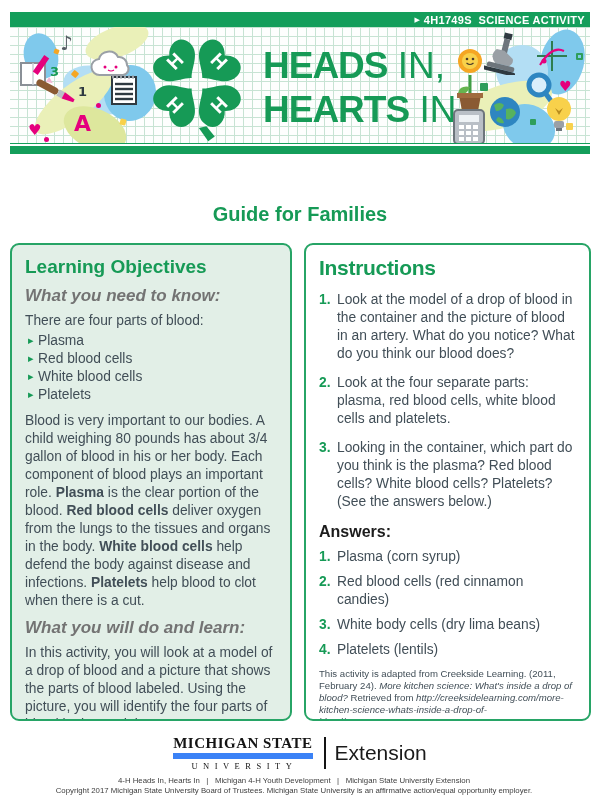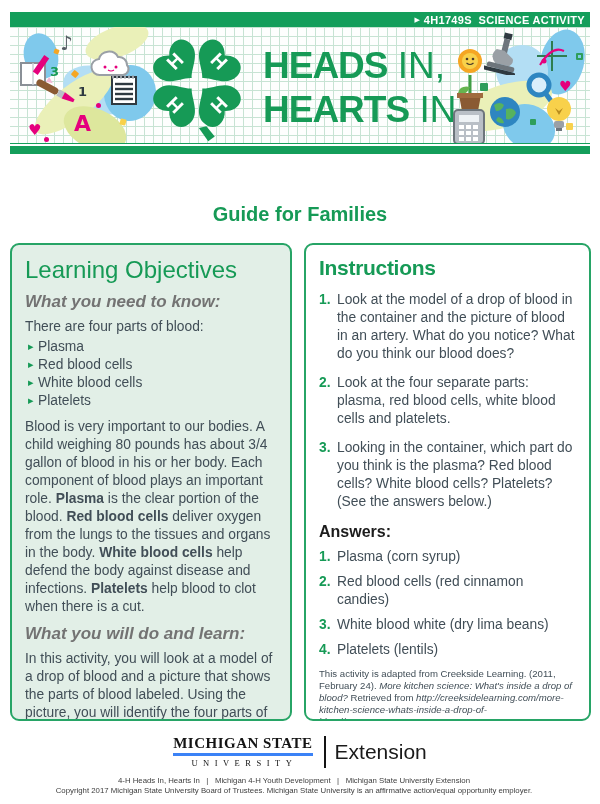--- a/index.html
+++ b/index.html
@@ -42,41 +42,41 @@
     font-size:29px; font-weight:bold; color:#101010; letter-spacing:-.3px; }
   .doc-subtitle { position:absolute; left:0; top:203px; width:600px; text-align:center;
     font-size:20px; font-weight:bold; color:#169a56; }
 
   
   .panel { position:absolute; top:243px; height:478px; border:2px solid #27a466; border-radius:9px;
     padding:11px 13px; overflow:hidden; }
   .panel-left  { left:10px;  width:282px; background:#e2efe7; }
   .panel-right { left:304px; width:287px; background:#ffffff; }
 
-  .lo-title { font-size:24px; font-weight:normal; color:#169a56; }
+  .lo-title { font-size:19px; font-weight:bold; color:#169a56; }
   .sub-h { font-size:17px; font-weight:bold; color:#737373; margin-top:8px;font-style:italic; }
   .body-t { font-size:13.8px; line-height:18px; color:#414e57; margin-top:6px; }
   .bullets { margin-top:2px; }
   .bullet-row { display:flex; font-size:13.8px; line-height:18px; color:#414e57; }
   .bullet-glyph { width:13px; flex:none; color:#169a56; font-size:11px; padding-left:3px;
     font-family:"DejaVu Sans", sans-serif; line-height:18px; }
 
   .in-title { font-size:21px; font-weight:bold; color:#169a56; letter-spacing:-.3px; }
   .step { display:flex; margin-top:11px; }
   .step-num { width:18px; flex:none; font-size:13.8px; line-height:18px; font-weight:bold; color:#169a56; }
   .step-text { flex:1; font-size:13.8px; line-height:18px; color:#414e57; }
   .answers-h { font-size:16px; font-weight:bold; color:#1c1c1c; margin-top:12px; }
   .answer { margin-top:7px; }
   .citation { margin-top:9px; font-size:9.6px; line-height:12px; color:#414e57; }
 
   
   .msu { position:absolute; left:0; top:735px; width:600px; display:flex; align-items:center; justify-content:center; }
   .msu-word { text-align:center; }
   .msu-top { font-family:"Liberation Serif", serif; font-size:15px; font-weight:bold; color:#141414;
-    letter-spacing:.5px; border-bottom:3px solid #3b82f6; padding-bottom:1px; }
+    letter-spacing:.5px; border-bottom:6px solid #3b82f6; padding-bottom:1px; }
   .msu-bottom { font-family:"Liberation Serif", serif; font-size:8.5px; color:#141414;
     letter-spacing:5.5px; margin-top:2px; text-indent:3px; }
   .msu-div { width:2px; height:32px; background:#141414; margin:0 9px 0 11px; }
   .msu-ext { font-size:21px; color:#1a1a1a; }
 
   .credits { position:absolute; left:0; width:588px; text-align:center; font-size:7.8px;
     color:#3d3d3d; white-space:pre; }
   .credits-1 { top:776px; }
   .credits-2 { top:786px; }
 
@@ -277,21 +277,21 @@
     <div class="step answer">
       <span class="step-num">1.</span>
       <span class="step-text">Plasma (corn syrup)</span>
     </div>
     <div class="step answer">
       <span class="step-num">2.</span>
       <span class="step-text">Red blood cells (red cinnamon candies)</span>
     </div>
     <div class="step answer">
       <span class="step-num">3.</span>
-      <span class="step-text">White blood white (dry lima beans)</span>
+      <span class="step-text">White body cells (dry lima beans)</span>
     </div>
     <div class="step answer">
       <span class="step-num">4.</span>
       <span class="step-text">Platelets (lentils)</span>
     </div>
 
     <div class="citation"><span>This activity is adapted from Creekside Learning. (2011, February 24). </span><span style="font-style: italic;">More kitchen science: What's inside a drop of blood?</span><span> Retrieved from </span><span style="font-style: italic;">http://creeksidelearning.com/more-kitchen-science-whats-inside-a-drop-of-blood/#_a5y_p=2079624</span></div>
   </div>
 
   <div class="msu">

